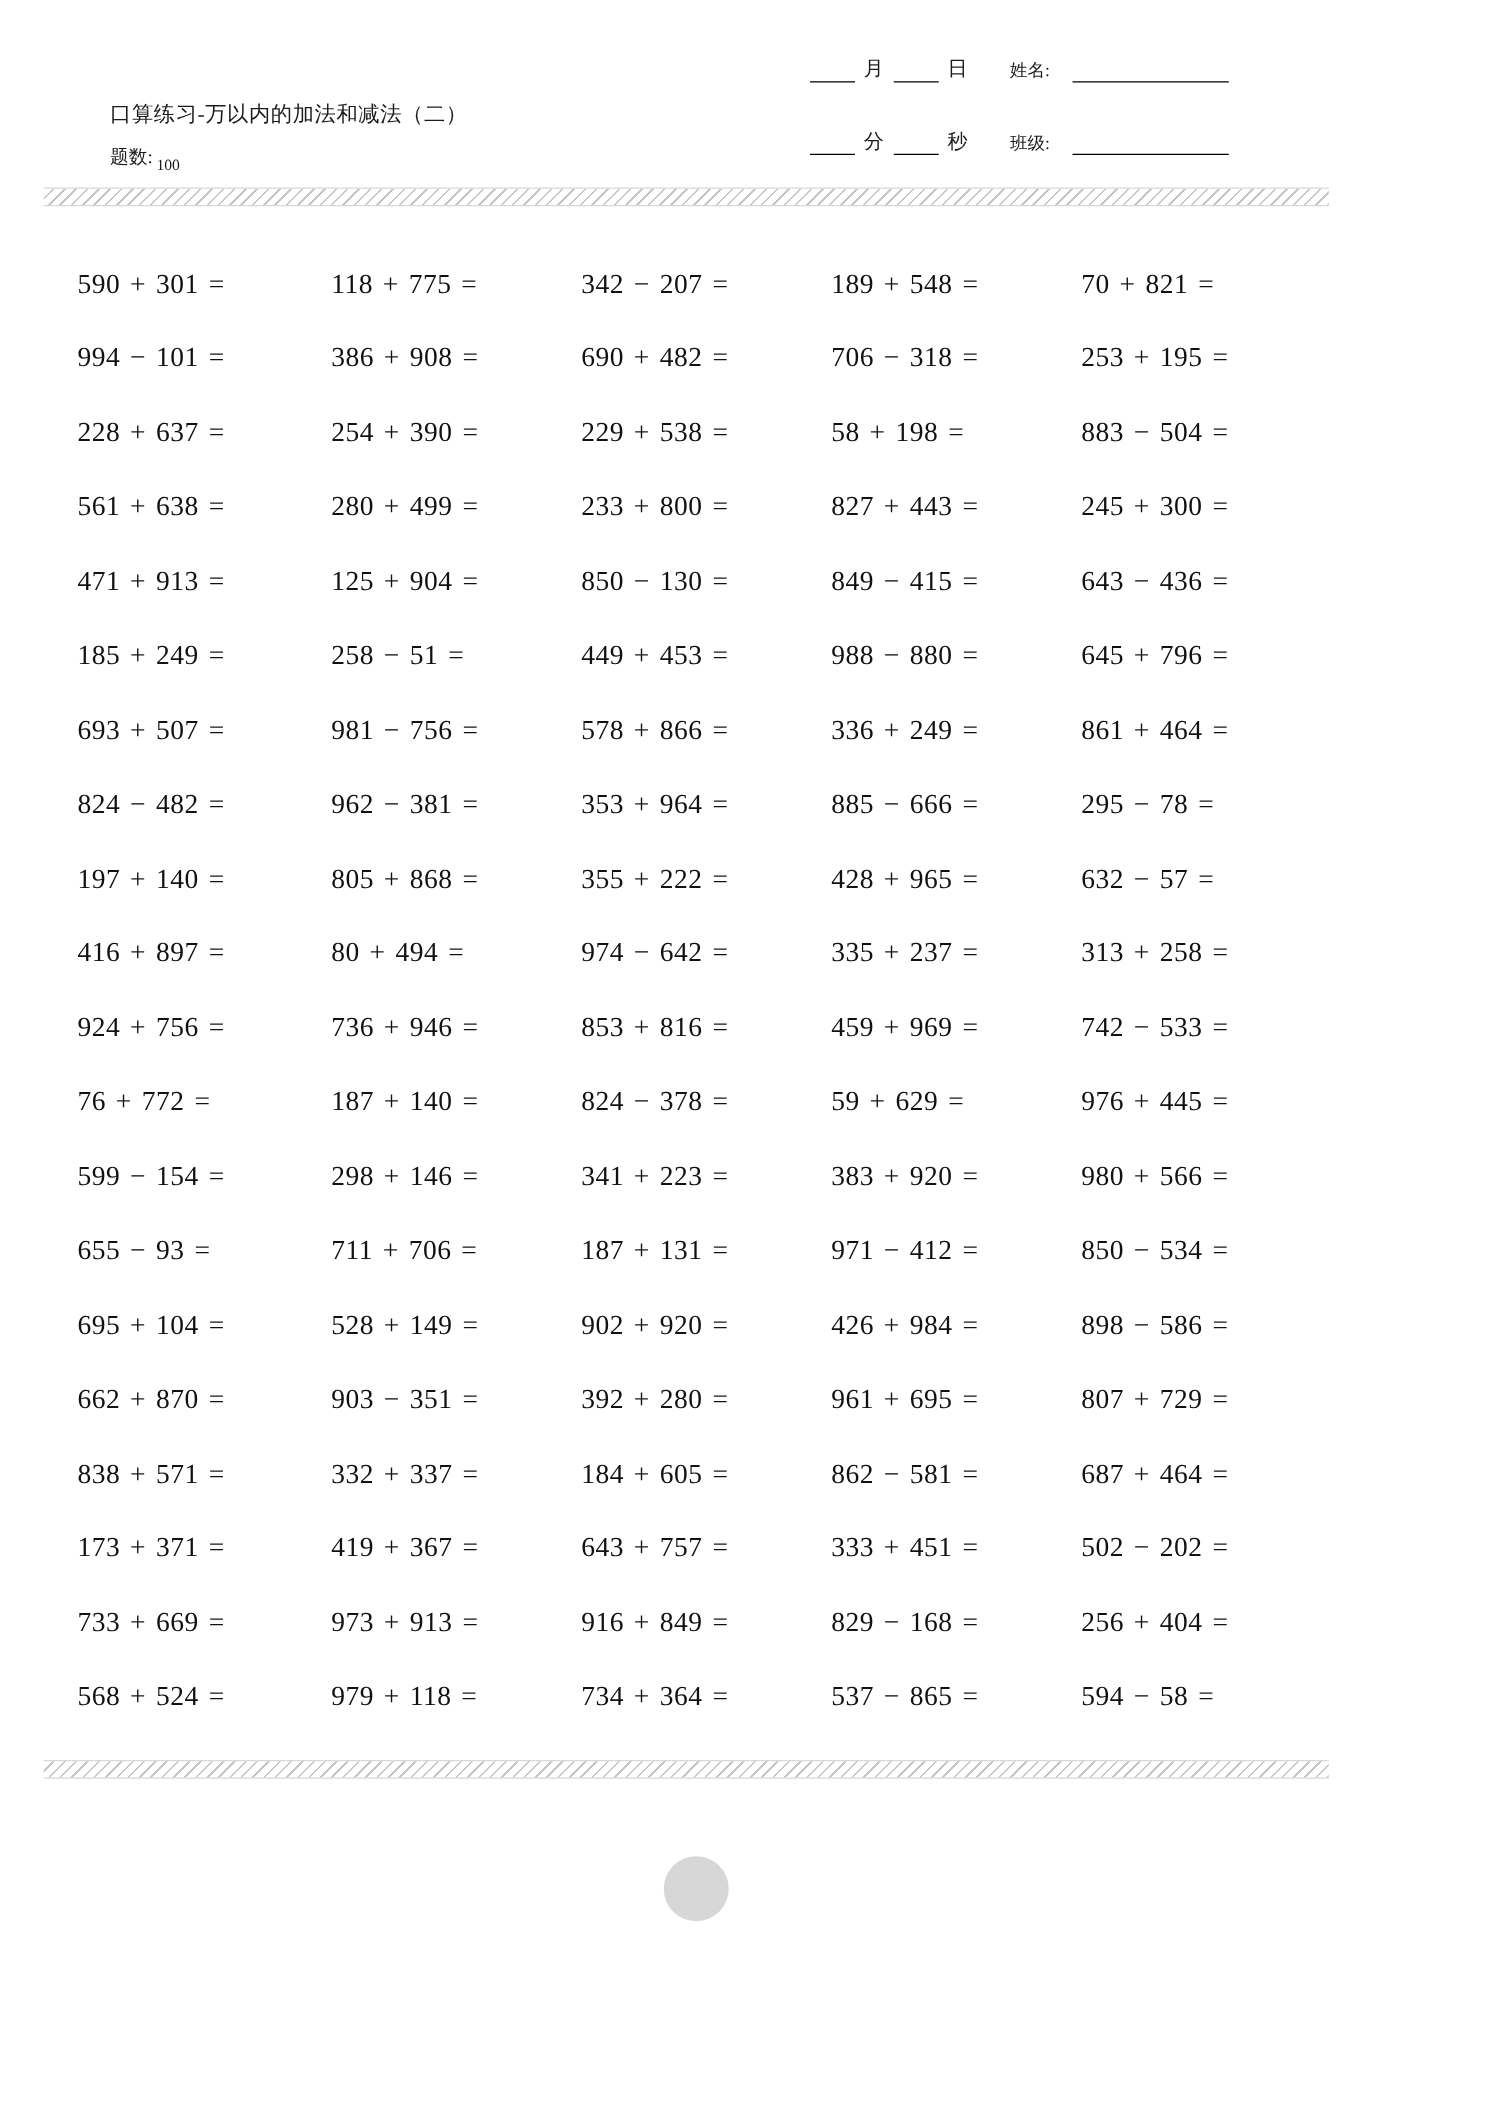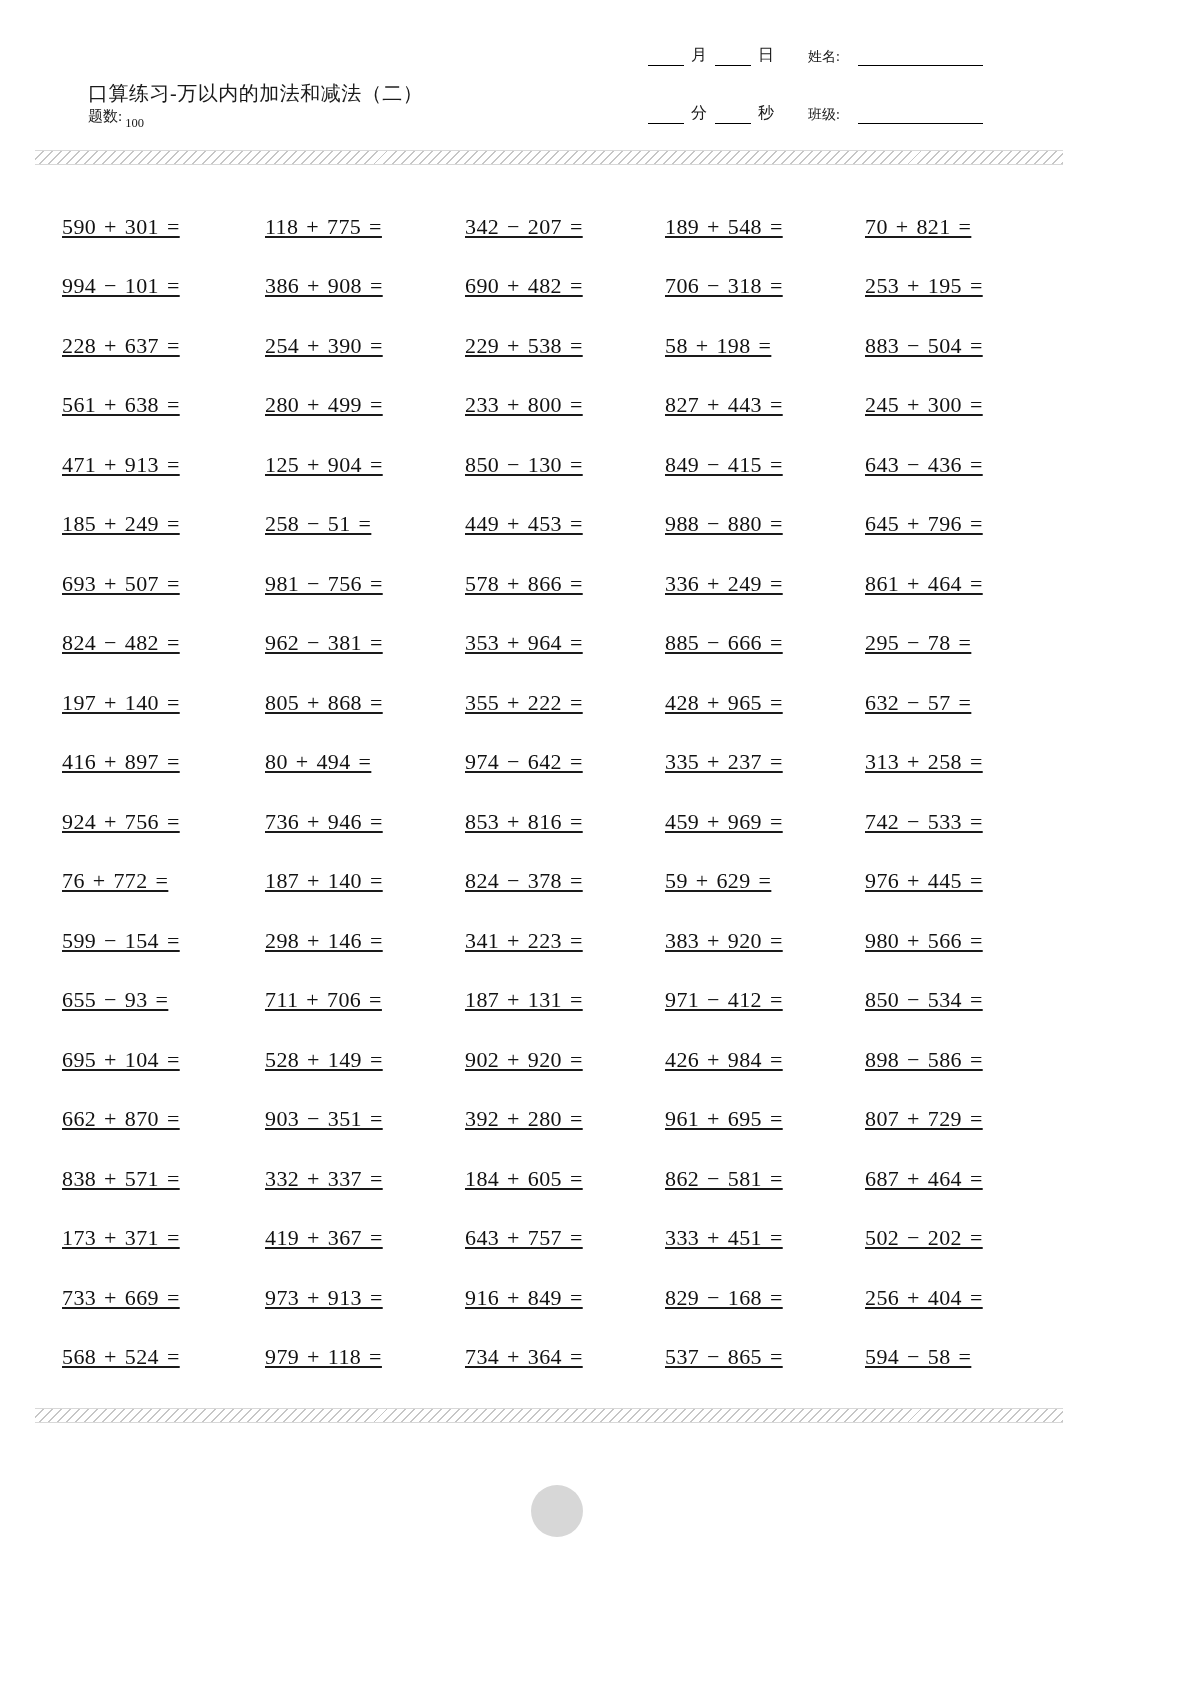--- a/index.html
+++ b/index.html
@@ -3,22 +3,22 @@
 <meta charset="utf-8">
 <style>
   html,body{margin:0;padding:0;}
   body{
     width:1191px;height:1684px;position:relative;background:#ffffff;
     font-family:"Liberation Serif","DejaVu Serif",serif;color:#1a1a1a;
     overflow:hidden;
   }
   
   .header-left{position:absolute;left:88px;top:80px;}
-  .doc-title{font-size:20px;letter-spacing:.5px;}
-  .count-line{margin-top:0;font-size:15px;}
+  .doc-title{font-size:17px;letter-spacing:.5px;}
+  .count-line{margin-top:13px;font-size:15px;}
   .count-value{font-size:12.5px;position:relative;top:6px;margin-left:3px;}
   .header-right-row{
     position:absolute;left:648px;display:flex;align-items:flex-end;
     font-size:16px;height:22px;
   }
   .hr1{top:44px;} .hr2{top:102px;}
   .blank{display:inline-block;border-bottom:1.6px solid #000;height:17px;}
   .w36{width:36px;margin:0 7px 0 0;}
   .blank+ .lbl{margin-right:8px;}
   .lbl{margin-right:8px;}
@@ -31,21 +31,21 @@
     border-top:1px solid #d8d8d8;border-bottom:1px solid #d8d8d8;
     background:repeating-linear-gradient(135deg,
       #ffffff 0px,#ffffff 5px,#c6c6c6 5px,#c6c6c6 6.4px);
   }
   .divider-top{top:150px;}
   .divider-bottom{top:1408px;}
   
   .problems{
     position:absolute;left:62px;top:197px;width:950px;
     display:grid;grid-template-columns:203px 200px 200px 200px 1fr;
-    grid-auto-rows:59.5px;align-items:center;text-decoration:underline;
+    grid-auto-rows:59.5px;align-items:center;
   }
   .problem{
     font-size:22px;line-height:1;white-space:nowrap;
     letter-spacing:.4px;word-spacing:2px;color:#111;
   }
   
   .page-circle{
     position:absolute;left:531px;top:1485px;width:52px;height:52px;
     border-radius:50%;background:#d7d7d7;
   }

